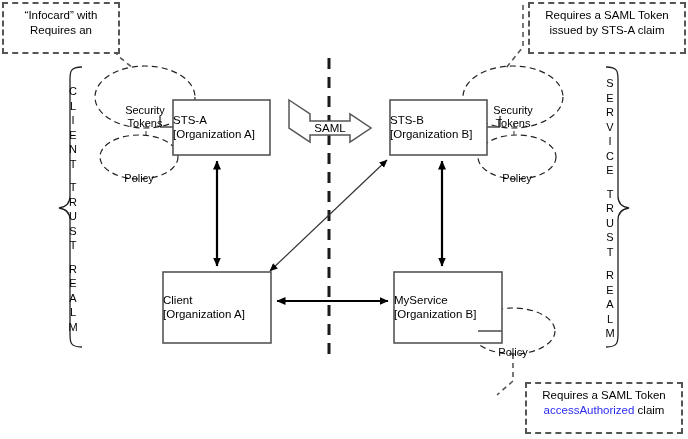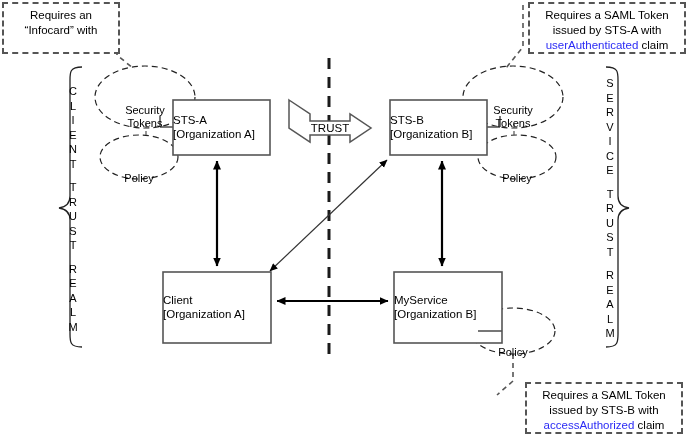--- a/index.html
+++ b/index.html
@@ -141,33 +141,31 @@
     <line x1="277" y1="301" x2="388" y2="301" stroke="#000000" stroke-width="2.2" marker-start="url(#arrOpenStart)" marker-end="url(#arrOpen)"></line>
 
     <line x1="270" y1="271" x2="387" y2="160" stroke="#333333" stroke-width="1.2" marker-start="url(#arrThinStart)" marker-end="url(#arrThin)"></line>
 
     <path fill="none" stroke="#555555" stroke-width="1.6" stroke-dasharray="5 4" d="M 117,5 L 117,55 L 134,69"></path>
     <path fill="none" stroke="#555555" stroke-width="1.6" stroke-dasharray="5 4" d="M 523,5 L 523,47 L 506,68"></path>
     <path fill="none" stroke="#555555" stroke-width="1.6" stroke-dasharray="5 4" d="M 513,354 L 513,381 L 497,395"></path>
   </svg>
 
   <div class="callout" style="left:2px;top:2px;width:118px;height:52px;">
+    <div>“Infocard” with</div>
     <div>Requires an</div>
-    <div>“Infocard” with</div>
   </div>
 
   <div class="callout" style="left:528px;top:2px;width:158px;height:52px;">
     <div>Requires a SAML Token</div>
-    <div>issued by STS-A with</div>
-    <div><span class="claim">userAuthenticated</span><span> claim</span></div>
+    <div>issued by STS-A claim</div>
   </div>
 
   <div class="callout" style="left:525px;top:382px;width:158px;height:52px;">
     <div>Requires a SAML Token</div>
-    <div>issued by STS-B with</div>
     <div><span class="claim">accessAuthorized</span><span> claim</span></div>
   </div>
 
   <div class="ell-label" style="left:105px;top:83px;width:80px;">
     <div>Security</div>
     <div>Tokens</div>
   </div>
 
   <div class="ell-label" style="left:109px;top:151px;width:60px;">
     <div>Policy</div>
@@ -199,21 +197,21 @@
   <div class="node-label" style="left:163px;top:293px;width:84px;">
     <div>Client</div>
     <div>[Organization A]</div>
   </div>
 
   <div class="node-label" style="left:394px;top:293px;width:92px;">
     <div>MyService</div>
     <div>[Organization B]</div>
   </div>
 
-  <div class="trust-label" style="left:300px;top:122px;width:60px;">TRUST</div>
+  <div class="trust-label" style="left:300px;top:122px;width:60px;">SAML</div>
 
   <div class="realm-label" style="left:66px;top:84px;">
     <span>C</span>
     <span>L</span>
     <span>I</span>
     <span>E</span>
     <span>N</span>
     <span>T</span>
     <span class="gap"></span>
     <span>T</span>

